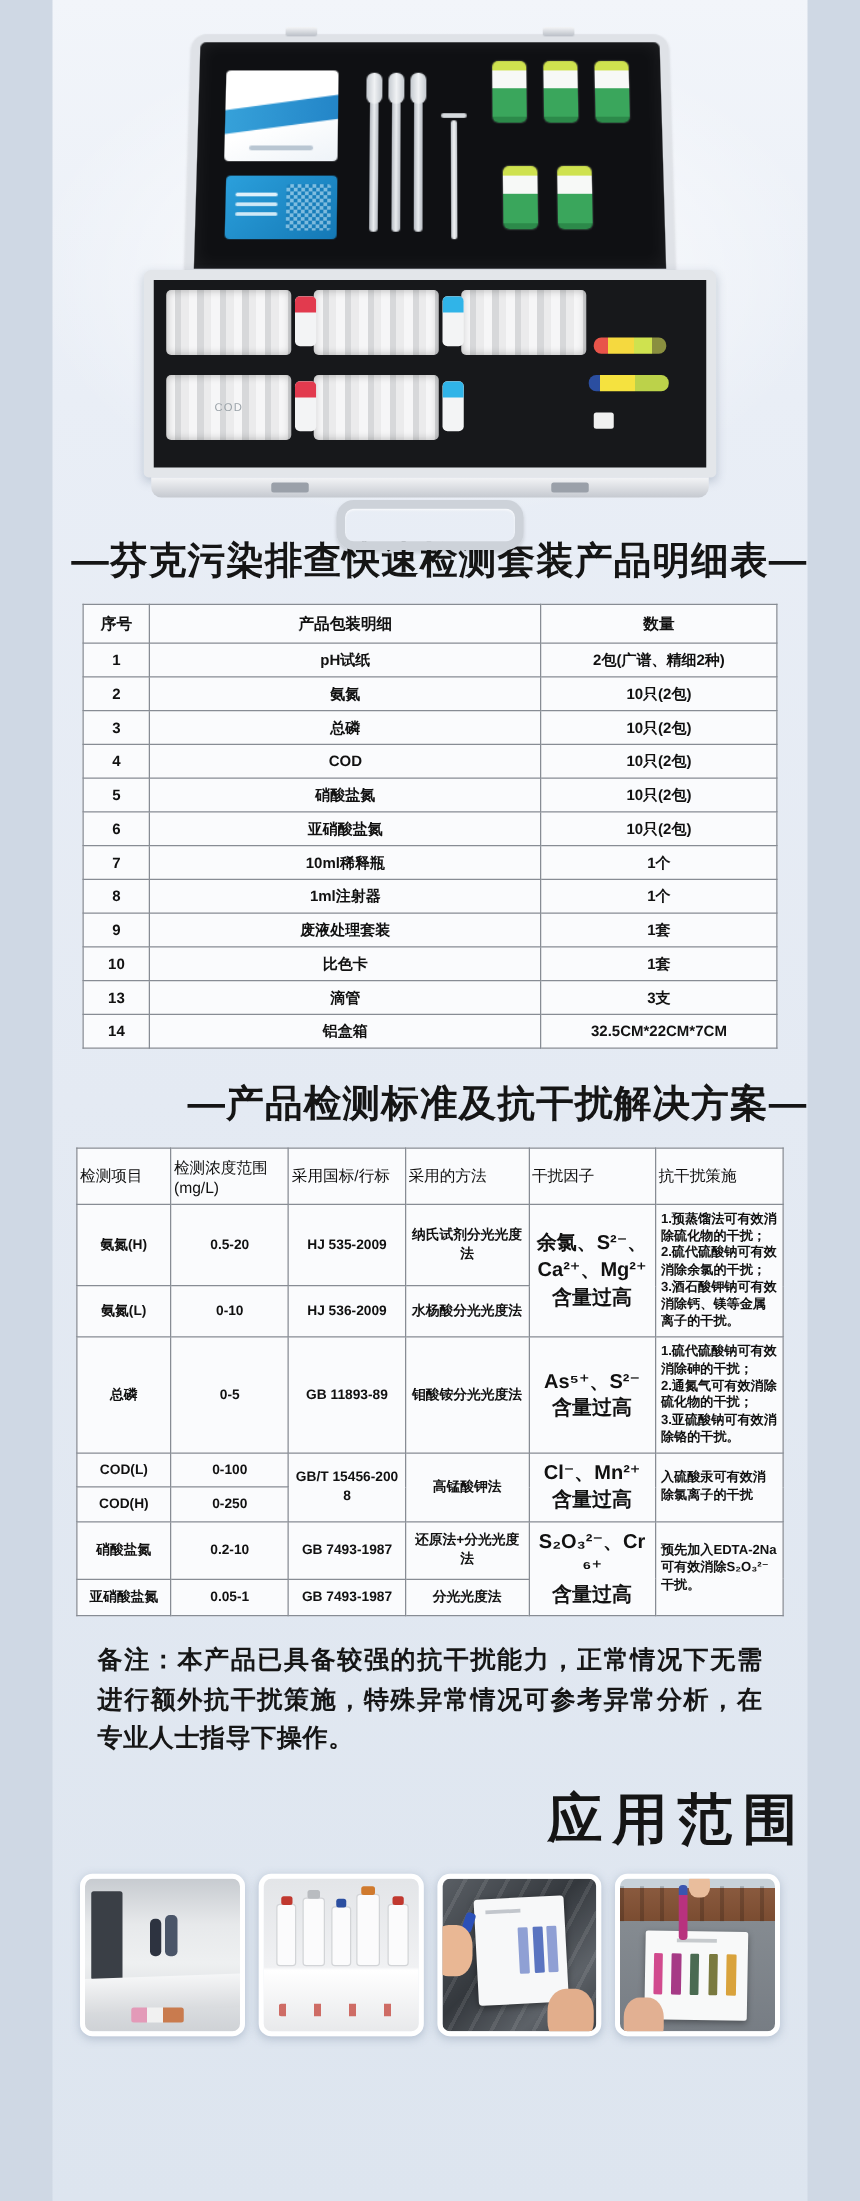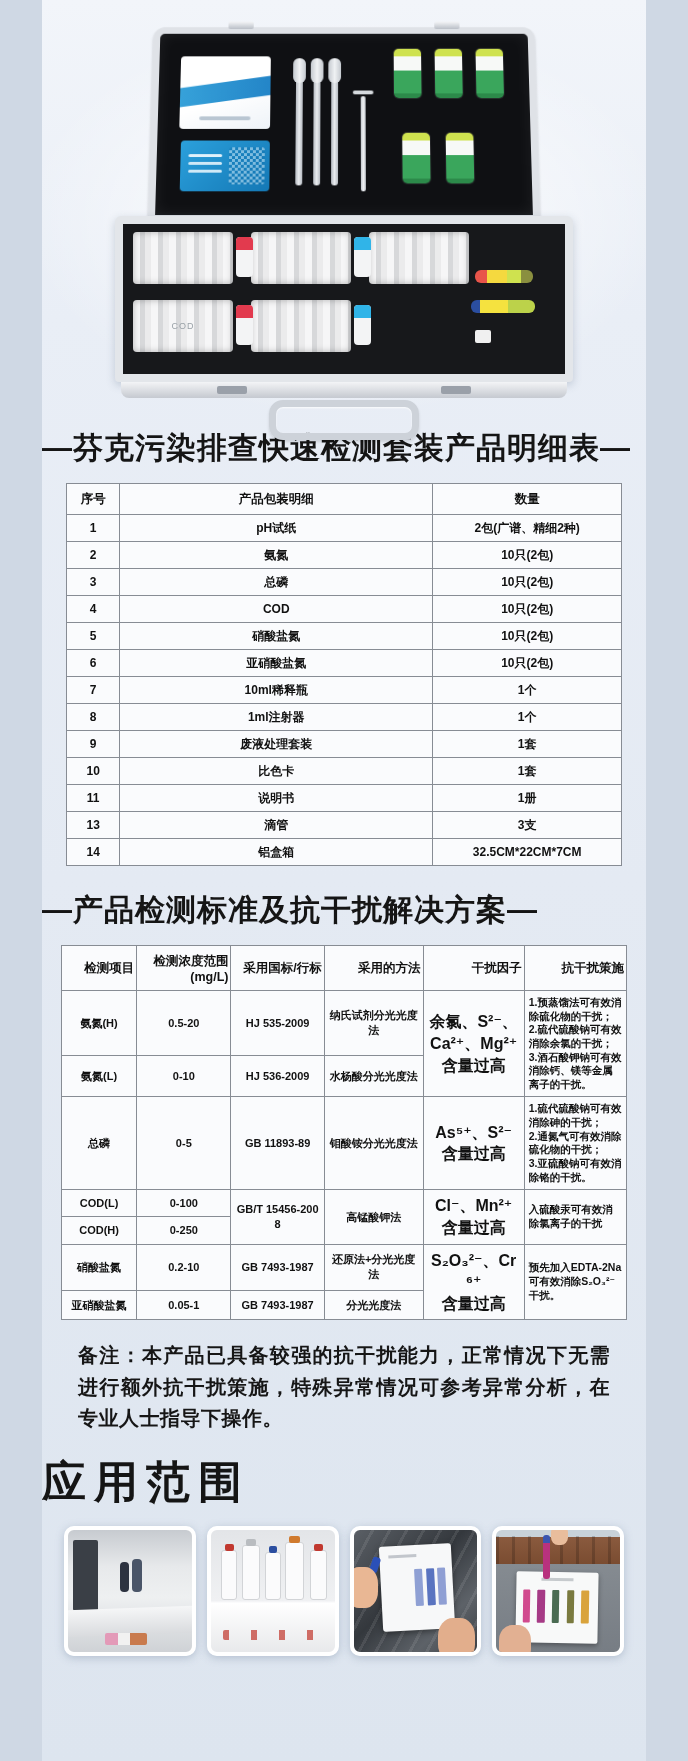--- a/index.html
+++ b/index.html
@@ -60,32 +60,32 @@
   .st1{left:352px;top:46px;width:58px;background:linear-gradient(90deg,#e8544a 0 20%,#f5d93f 20% 55%,#cfe24f 55% 80%,#8a8f3f 80%);}
   .st2{left:348px;top:76px;width:64px;background:linear-gradient(90deg,#2b4ea0 0 14%,#f5e23f 14% 58%,#bcd24a 58%);}
   .mini-white{position:absolute;left:352px;top:106px;width:16px;height:13px;background:#f0f0f0;border-radius:2px;}
   .front-band{width:446px;height:16px;margin:0 auto;border-radius:0 0 8px 8px;position:relative;
     background:linear-gradient(180deg,#f3f4f6,#c5c9d0);}
   .front-band:before,.front-band:after{content:"";position:absolute;top:4px;width:30px;height:8px;background:#9aa0a9;border-radius:2px;}
   .front-band:before{left:96px;} .front-band:after{right:96px;}
   .handle{width:136px;height:26px;margin:2px auto 0;border:7px solid #cdd2d9;border-radius:14px;
     background:transparent;box-shadow:0 2px 3px rgba(0,0,0,.12),inset 0 1px 2px rgba(255,255,255,.8);}
   
-  .sec-title{text-align:left;font-size:30px;font-weight:900;letter-spacing:1px;color:#151515;}
+  .sec-title{text-align:right;font-size:30px;font-weight:900;letter-spacing:1px;color:#151515;}
   .t-details{margin:10px 0 14px;}
   .t-standards{margin:24px 0 14px;}
   .t-apps{font-size:44px;letter-spacing:8px;margin:18px 0 14px;}
   
   table{border-collapse:collapse;margin:0 auto;background:#fafbfd;table-layout:fixed;padding-left:18px;}
   td,th{border:1px solid #878c94;white-space:pre-line;word-break:break-all;}
   .t1x{width:556px;}
   .t1x th{height:28px;font-size:12.5px;font-weight:800;text-align:center;}
   .t1x td{height:26px;font-size:12px;font-weight:700;text-align:center;padding:0 4px;}
   .t2x{width:566px;}
-  .t2x th{height:40px;font-size:12.5px;font-weight:700;text-align:right;padding:2px;}
+  .t2x th{height:40px;font-size:12.5px;font-weight:400;text-align:left;padding:2px;}
   .t2x td{font-size:11px;font-weight:700;text-align:center;padding:5px 4px;line-height:1.35;vertical-align:middle;}
   .t2x td.left{text-align:left;font-size:10.5px;font-weight:600;line-height:1.3;}
   .t2x td.factor{font-size:16px;}
   
   .note{margin:20px 36px 0;font-size:20px;font-weight:700;line-height:1.58;letter-spacing:.5px;color:#161616;text-align:justify;}
   .apps-row{display:flex;gap:11px;padding:0 22px;margin-top:4px;}
   .photo{flex:1;height:122px;border:4px solid #ffffff;border-radius:10px;position:relative;overflow:hidden;
     box-shadow:0 2px 8px rgba(100,120,150,.35);background:#dfe2e6;}
   .footer-text{margin:24px 32px 0;font-size:23px;font-weight:700;line-height:1.62;letter-spacing:.5px;color:#141414;text-align:justify;}
   
@@ -232,25 +232,20 @@
           <td>9</td>
           <td>废液处理套装</td>
           <td>1套</td>
         </tr>
         <tr>
           <td>10</td>
           <td>比色卡</td>
           <td>1套</td>
         </tr>
         <tr>
-          <td>11</td>
-          <td>说明书</td>
-          <td>1册</td>
-        </tr>
-        <tr>
           <td>13</td>
           <td>滴管</td>
           <td>3支</td>
         </tr>
         <tr>
           <td>14</td>
           <td>铝盒箱</td>
           <td>32.5CM*22CM*7CM</td>
         </tr>
       </tbody>

